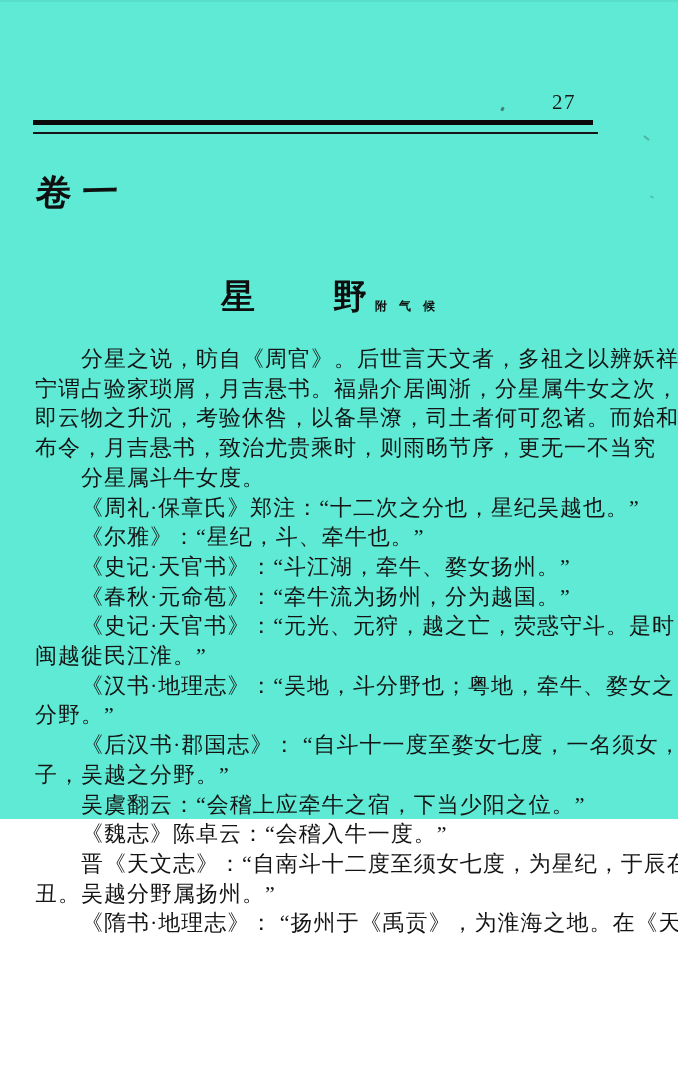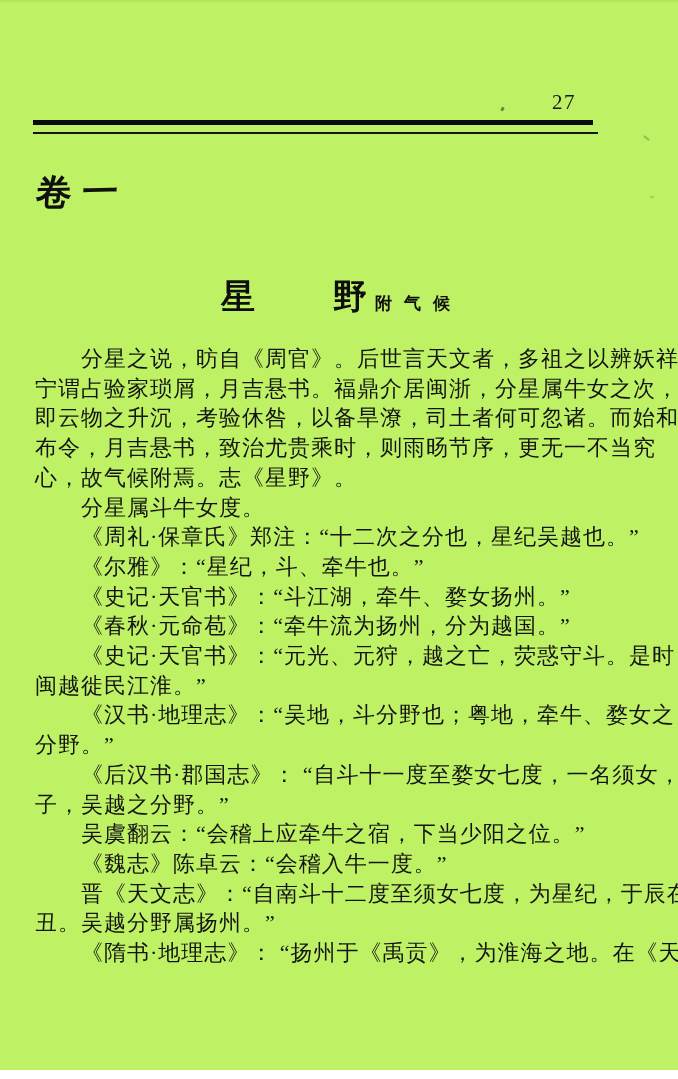--- a/index.html
+++ b/index.html
@@ -5,22 +5,22 @@
   html, body { margin: 0; padding: 0; }
   body {
     width: 678px; height: 1079px;
     background: #ffffff;
     font-family: "Liberation Serif", "DejaVu Serif", serif;
     color: #151515;
     overflow: hidden;
   }
   .page {
     position: relative;
-    width: 678px; height: 1070px;
-    background: #bef264;
+    width: 678px; height: 819px;
+    background: #5eead4;
   }
   .scan-edge-top {
     position: absolute; left: 0; top: 0; width: 678px; height: 2px;
     background: rgba(0,0,0,0.05);
   }
   .page-number {
     position: absolute; left: 552px; top: 90px;
     font-size: 21px; letter-spacing: 1.5px; color: #171717;
     font-family: "Liberation Serif", "DejaVu Serif", serif;
   }
@@ -41,21 +41,21 @@
   .title-row {
     position: absolute; left: 221px; top: 280px;
     display: flex; align-items: flex-end;
     color: #0e0e0e;
   }
   .title-char {
     font-size: 34px; font-weight: bold; line-height: 1;
   }
   .title-gap { width: 78px; }
   .title-subtitle {
-    font-size: 17px; font-weight: bold;
+    font-size: 12px; font-weight: bold;
     letter-spacing: 12px; margin-left: 8px; padding-bottom: 2px;
     line-height: 1;
   }
   .body-text {
     position: absolute; left: 35px; top: 344px;
     width: 614px;
     font-size: 22px; line-height: 29.7px;
     letter-spacing: 1px;
     color: #141414;
   }
@@ -87,21 +87,20 @@
     <span class="title-char">野</span>
     <span class="title-subtitle">附气候</span>
   </div>
 
   <div class="body-text">
       <div class="para">
         <div class="line first">分星之说，昉自《周官》。后世言天文者，多祖之以辨妖祥，</div>
         <div class="line">宁谓占验家琐屑，月吉悬书。福鼎介居闽浙，分星属牛女之次，</div>
         <div class="line">即云物之升沉，考验休咎，以备旱潦，司土者何可忽诸。而始和</div>
         <div class="line">布令，月吉悬书，致治尤贵乘时，则雨旸节序，更无一不当究</div>
-        <div class="line">心，故气候附焉。志《星野》。</div>
       </div>
       <div class="para">
         <div class="line first">分星属斗牛女度。</div>
       </div>
       <div class="para">
         <div class="line first">《周礼·保章氏》郑注：“十二次之分也，星纪吴越也。”</div>
       </div>
       <div class="para">
         <div class="line first">《尔雅》：“星纪，斗、牵牛也。”</div>
       </div>

